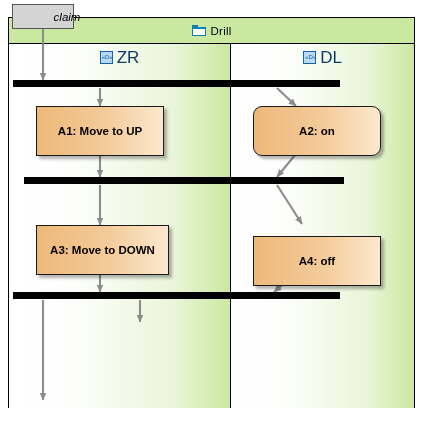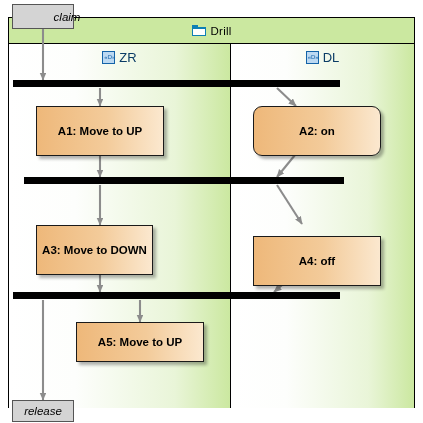--- a/index.html
+++ b/index.html
@@ -25,21 +25,21 @@
   .folder-icon i.inner{left:1px;top:4px;width:12px;height:6px;background:#ffffff;}
 
   
   .lanes{position:absolute;left:0;top:26px;width:100%;height:364px;}
   .lane{position:absolute;top:0;height:100%;box-sizing:border-box;
         background:linear-gradient(to right,#ffffff 0%,#fdfefc 30%,#e9f5d8 75%,#cbe8a0 100%);}
   .lane-zr{left:0;width:222px;border-right:1px solid #000000;}
   .lane-dl{left:222px;width:183px;}
   .lane-header{position:absolute;left:0;top:0;width:100%;height:27px;
         display:flex;align-items:center;justify-content:center;gap:4px;}
-  .lane-name{font-size:13px;color:#0b3c66;}
+  .lane-name{font-size:17px;color:#0b3c66;}
 
   .comp-icon{width:13px;height:13px;position:relative;display:inline-block;}
   .comp-icon .sq{position:absolute;left:0;top:0;width:13px;height:13px;
         border:1.5px solid #1463a8;background:#bcd9f2;box-sizing:border-box;}
   .comp-icon .gl{position:absolute;left:2px;top:3px;width:9px;height:7px;
         color:#1463a8;font-size:6px;line-height:7px;text-align:center;
         font-family:"Liberation Sans",sans-serif;}
 
   
   .bar{position:absolute;height:7px;background:#000000;}
@@ -138,33 +138,27 @@
   <div class="bar" style="left:13px;top:292px;width:327px;"></div>
 
   <div class="action" style="left:36px;top:106px;width:128px;height:50px;">
     <span>A1: Move to UP</span>
   </div>
 
   <div class="action" style="left:253px;top:106px;width:128px;height:50px;border-radius:9px;">
     <span>A2: on</span>
   </div>
 
-  <div class="action" style="left:36px;top:225px;width:117px;height:50px;">
+  <div class="action" style="left:36px;top:225px;width:133px;height:50px;">
     <span>A3: Move to DOWN</span>
   </div>
 
   <div class="action" style="left:253px;top:236px;width:128px;height:50px;">
     <span>A4: off</span>
   </div>
 
-  <div class="action" style="left:76px;top:322px;width:128px;height:40px;">
-    <span>A5: Move to UP</span>
-  </div>
 
   <div class="pin" style="left:12px;top:4px;width:62px;height:25px;padding-left:48px;">
     <span>claim</span>
   </div>
 
-  <div class="pin" style="left:12px;top:400px;width:62px;height:22px;">
-    <span>release</span>
-  </div>
 
 </div>
 
 </body></html>

